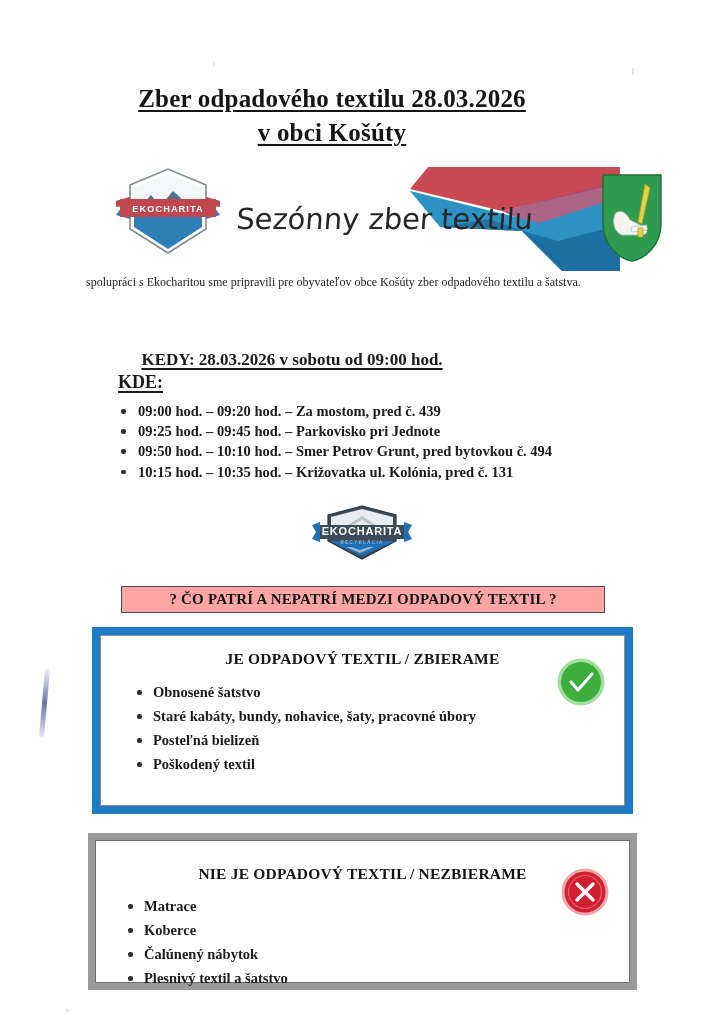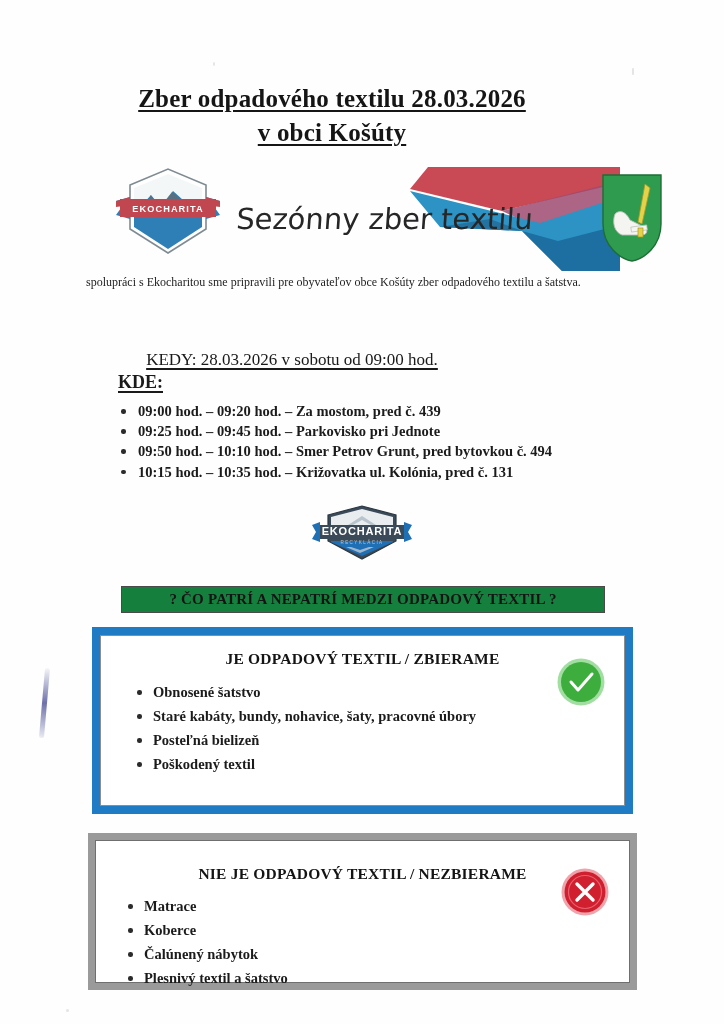--- a/index.html
+++ b/index.html
@@ -78,21 +78,21 @@
     color: #232323;
   }
 
   
   .kedy {
     position: absolute;
     left: 0;
     top: 350px;
     width: 584px;
     text-align: center;
-    font-weight: normal;
+    font-weight: bold;
     font-size: 17px;
     font-family: "Liberation Serif", serif;
   }
   .kedy span.u {
     text-decoration: underline;
     text-underline-offset: 3px;
     text-decoration-thickness: 2px;
   }
   .kde {
     position: absolute;
@@ -151,21 +151,21 @@
     position: absolute;
     left: 121px;
     top: 586px;
     width: 484px;
     height: 27px;
     border: 1.6px solid #4a4a4a;
     box-sizing: border-box;
     display: flex;
     align-items: center;
     justify-content: center;
-    background: #15803d;
+    background: #fca5a5;
   }
   .qbar-text {
     font-weight: bold;
     font-size: 15px;
     letter-spacing: 0.2px;
     font-family: "Liberation Serif", serif;
     color: #141414;
     white-space: nowrap;
   }
 

